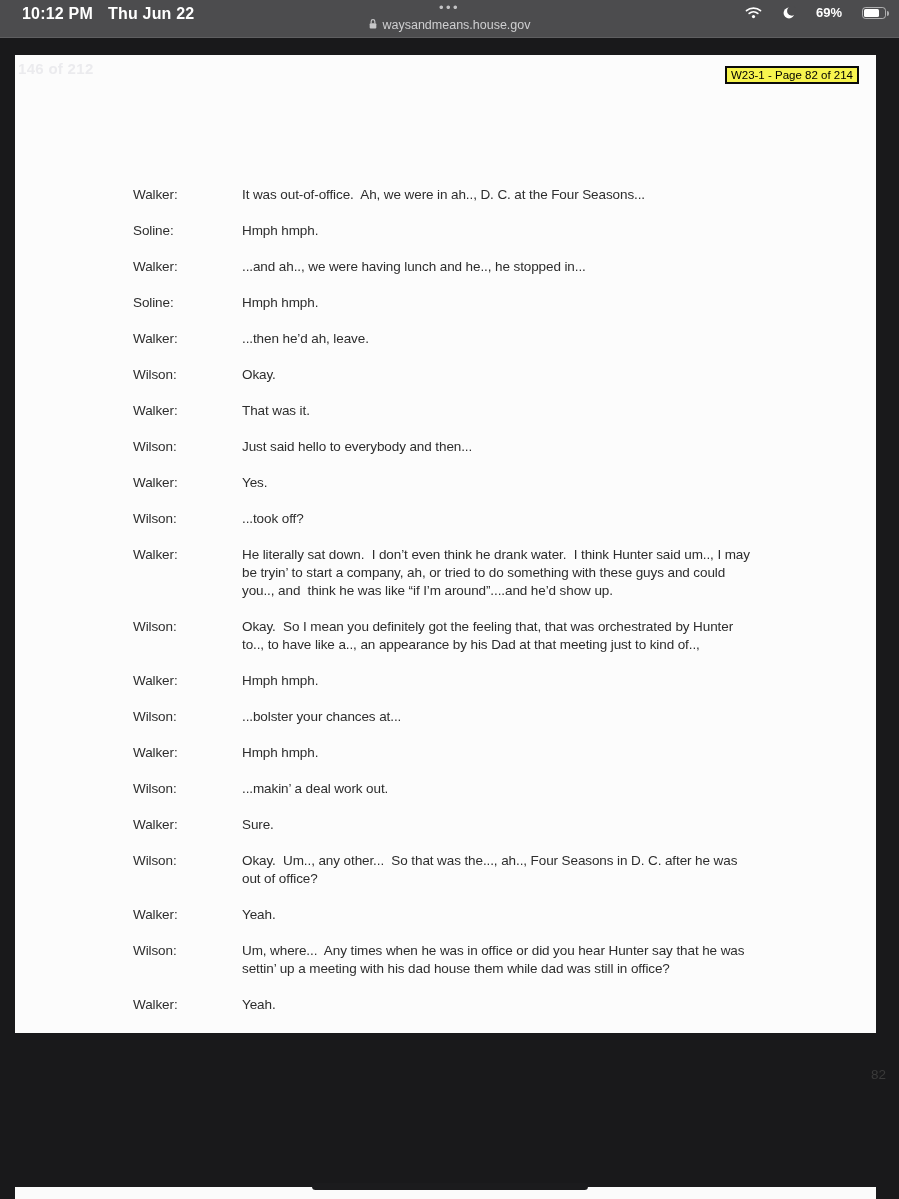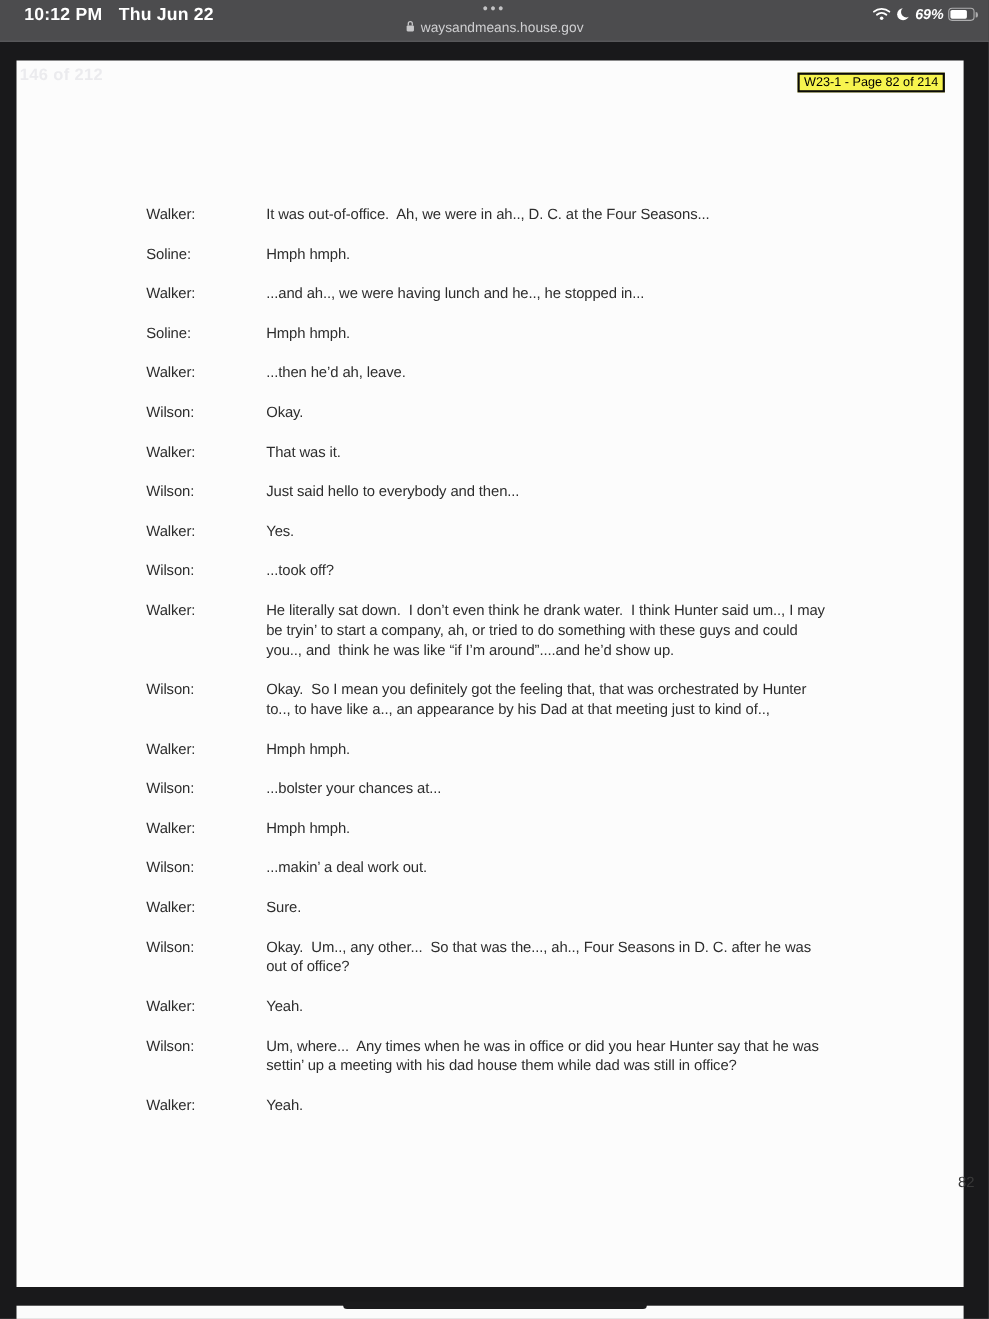--- a/index.html
+++ b/index.html
@@ -28,33 +28,33 @@
     text-align:center; color:#c3c3c5; font-size:13px; letter-spacing:2.5px;
     line-height:16px; cursor:default;
   }
   .sb-domain {
     position:absolute; top:17px; left:0; right:0;
     text-align:center; color:#cfcfd1; font-size:12.5px; line-height:16px;
   }
   .sb-domain svg { vertical-align:-1px; margin-right:4px; }
   .sb-right {
     position:absolute; right:13px; top:5px;
-    display:flex; align-items:center; gap:4px;
-    color:#ffffff; font-size:13px; font-weight:600;font-style:italic;
+    display:flex; align-items:center; gap:20px;
+    color:#ffffff; font-size:13px; font-weight:600;
   }
   .batt { position:relative; width:24px; height:12px;
     border:1px solid rgba(255,255,255,.55); border-radius:3.5px; }
   .batt-fill { position:absolute; left:1px; top:1px; bottom:1px; width:68%;
     background:#ffffff; border-radius:1.5px; }
   .batt-nub { position:absolute; right:-3.5px; top:3px; width:2px; height:5px;
     background:rgba(255,255,255,.55); border-radius:0 2px 2px 0; }
 
   
   .page {
-    position:absolute; left:15px; top:55px; width:861px; height:1115px;
+    position:absolute; left:15px; top:55px; width:861px; height:978px;
     background:#fcfcfc;
   }
   .page-count-overlay {
     position:absolute; left:3px; top:5px;
     font-size:15px; font-weight:600; color:#ebebee; letter-spacing:.3px;
   }
   .exhibit-tag {
     position:absolute; right:17px; top:11px;
     background:#f7f44e; border:2px solid #0a0a0a;
     font-size:11.5px; line-height:14px; color:#000;

